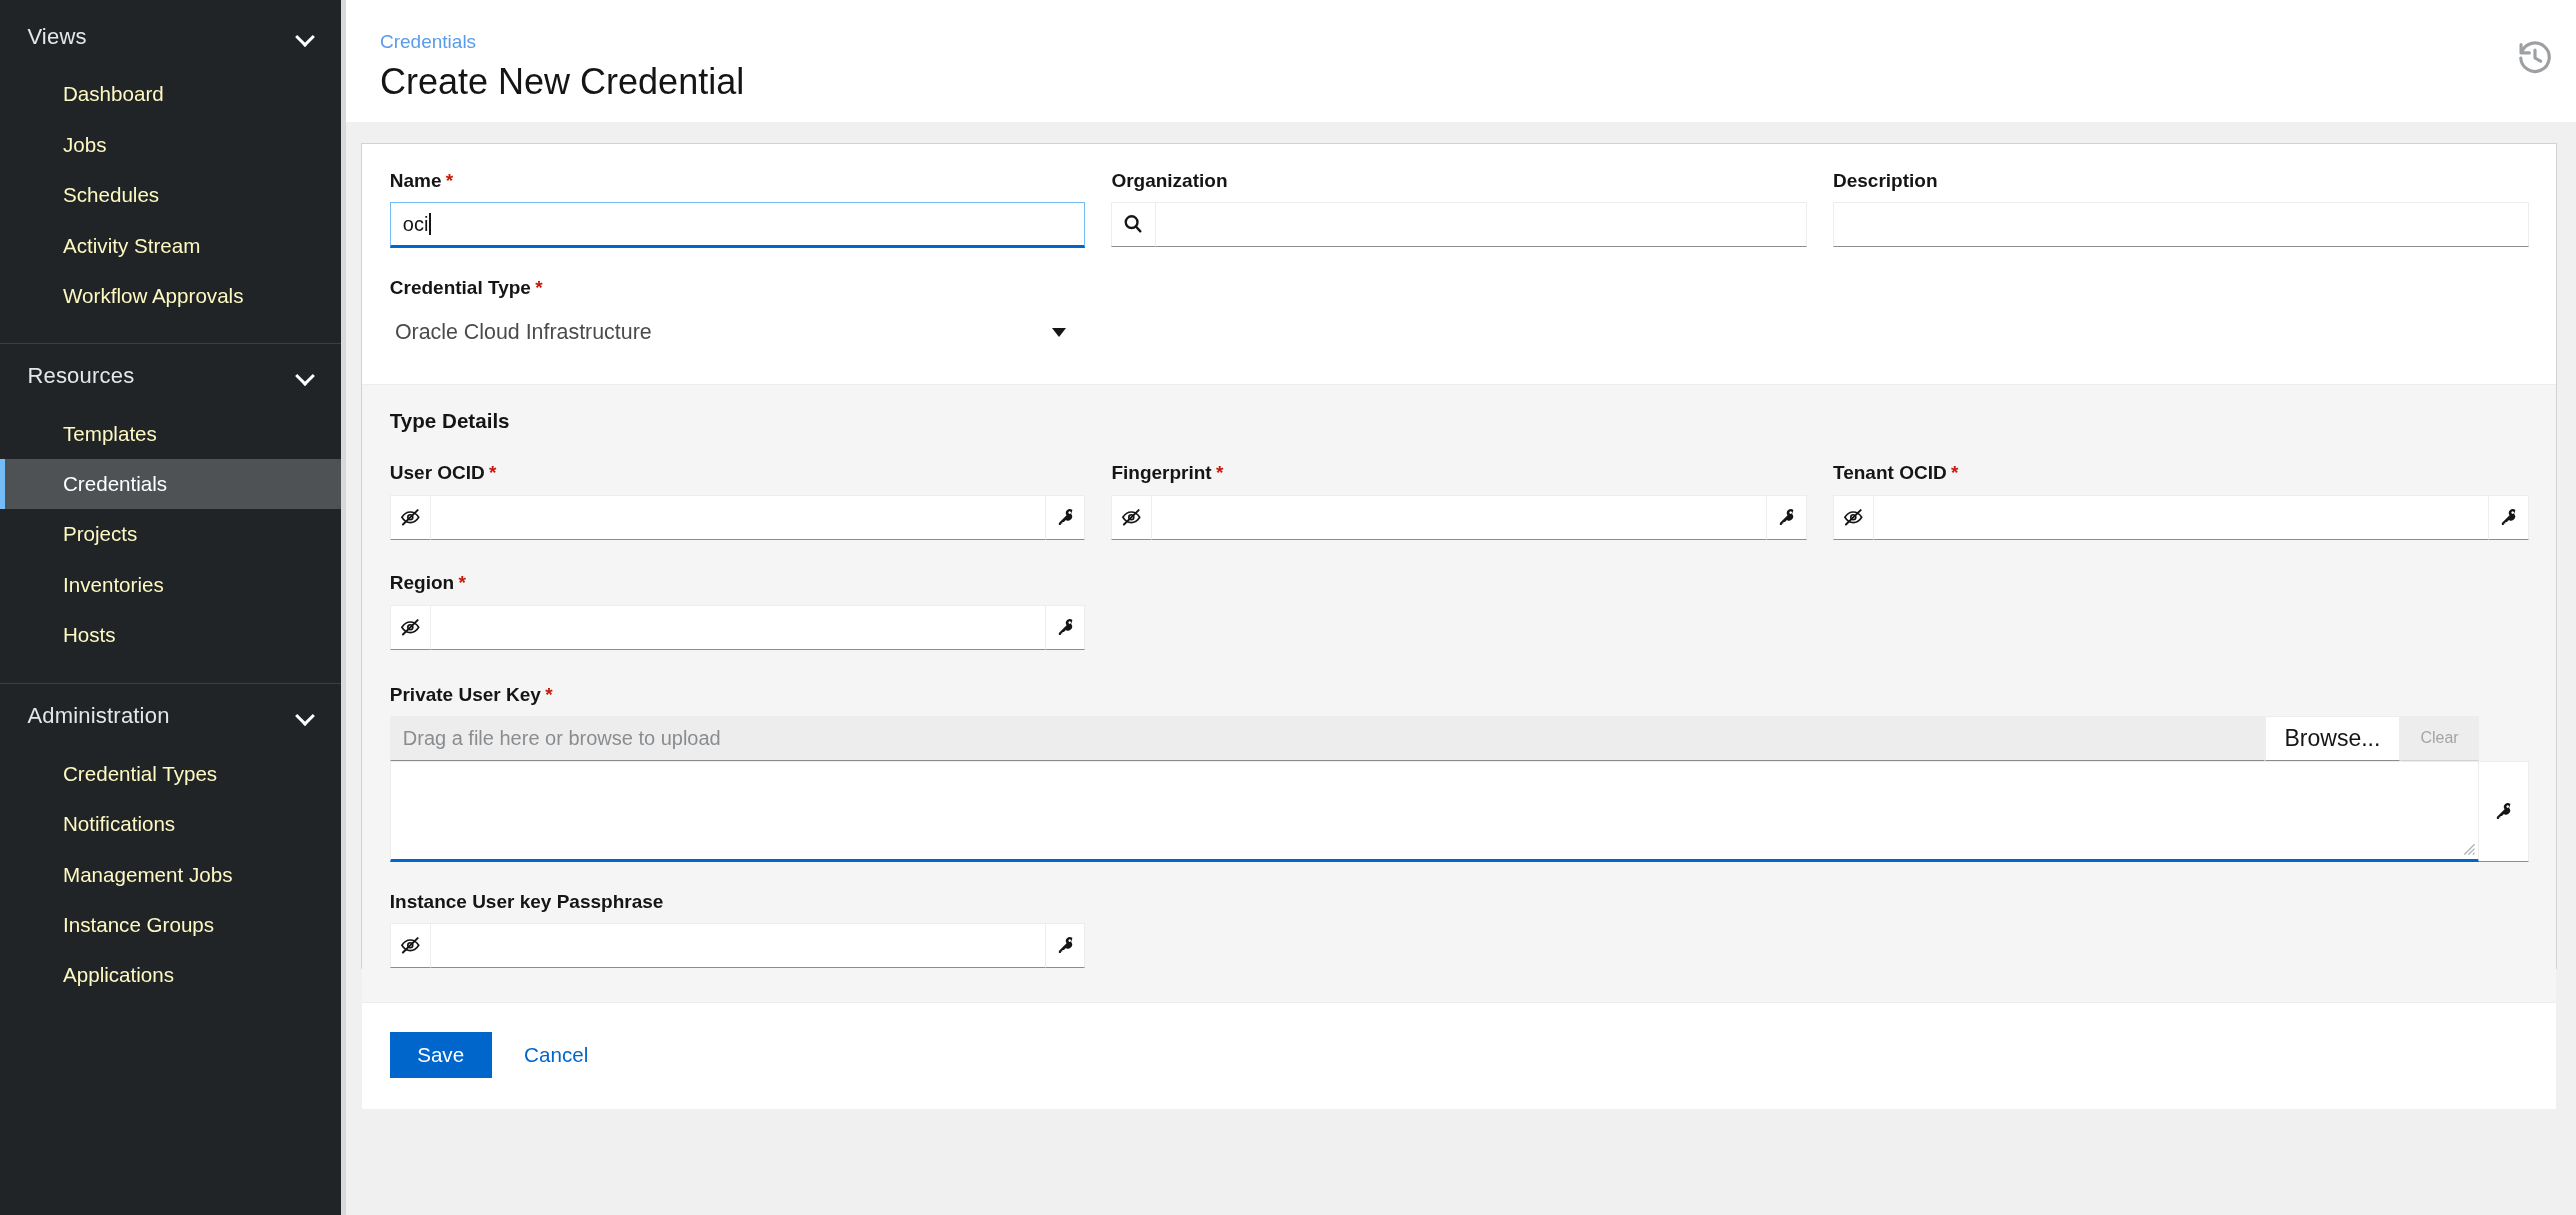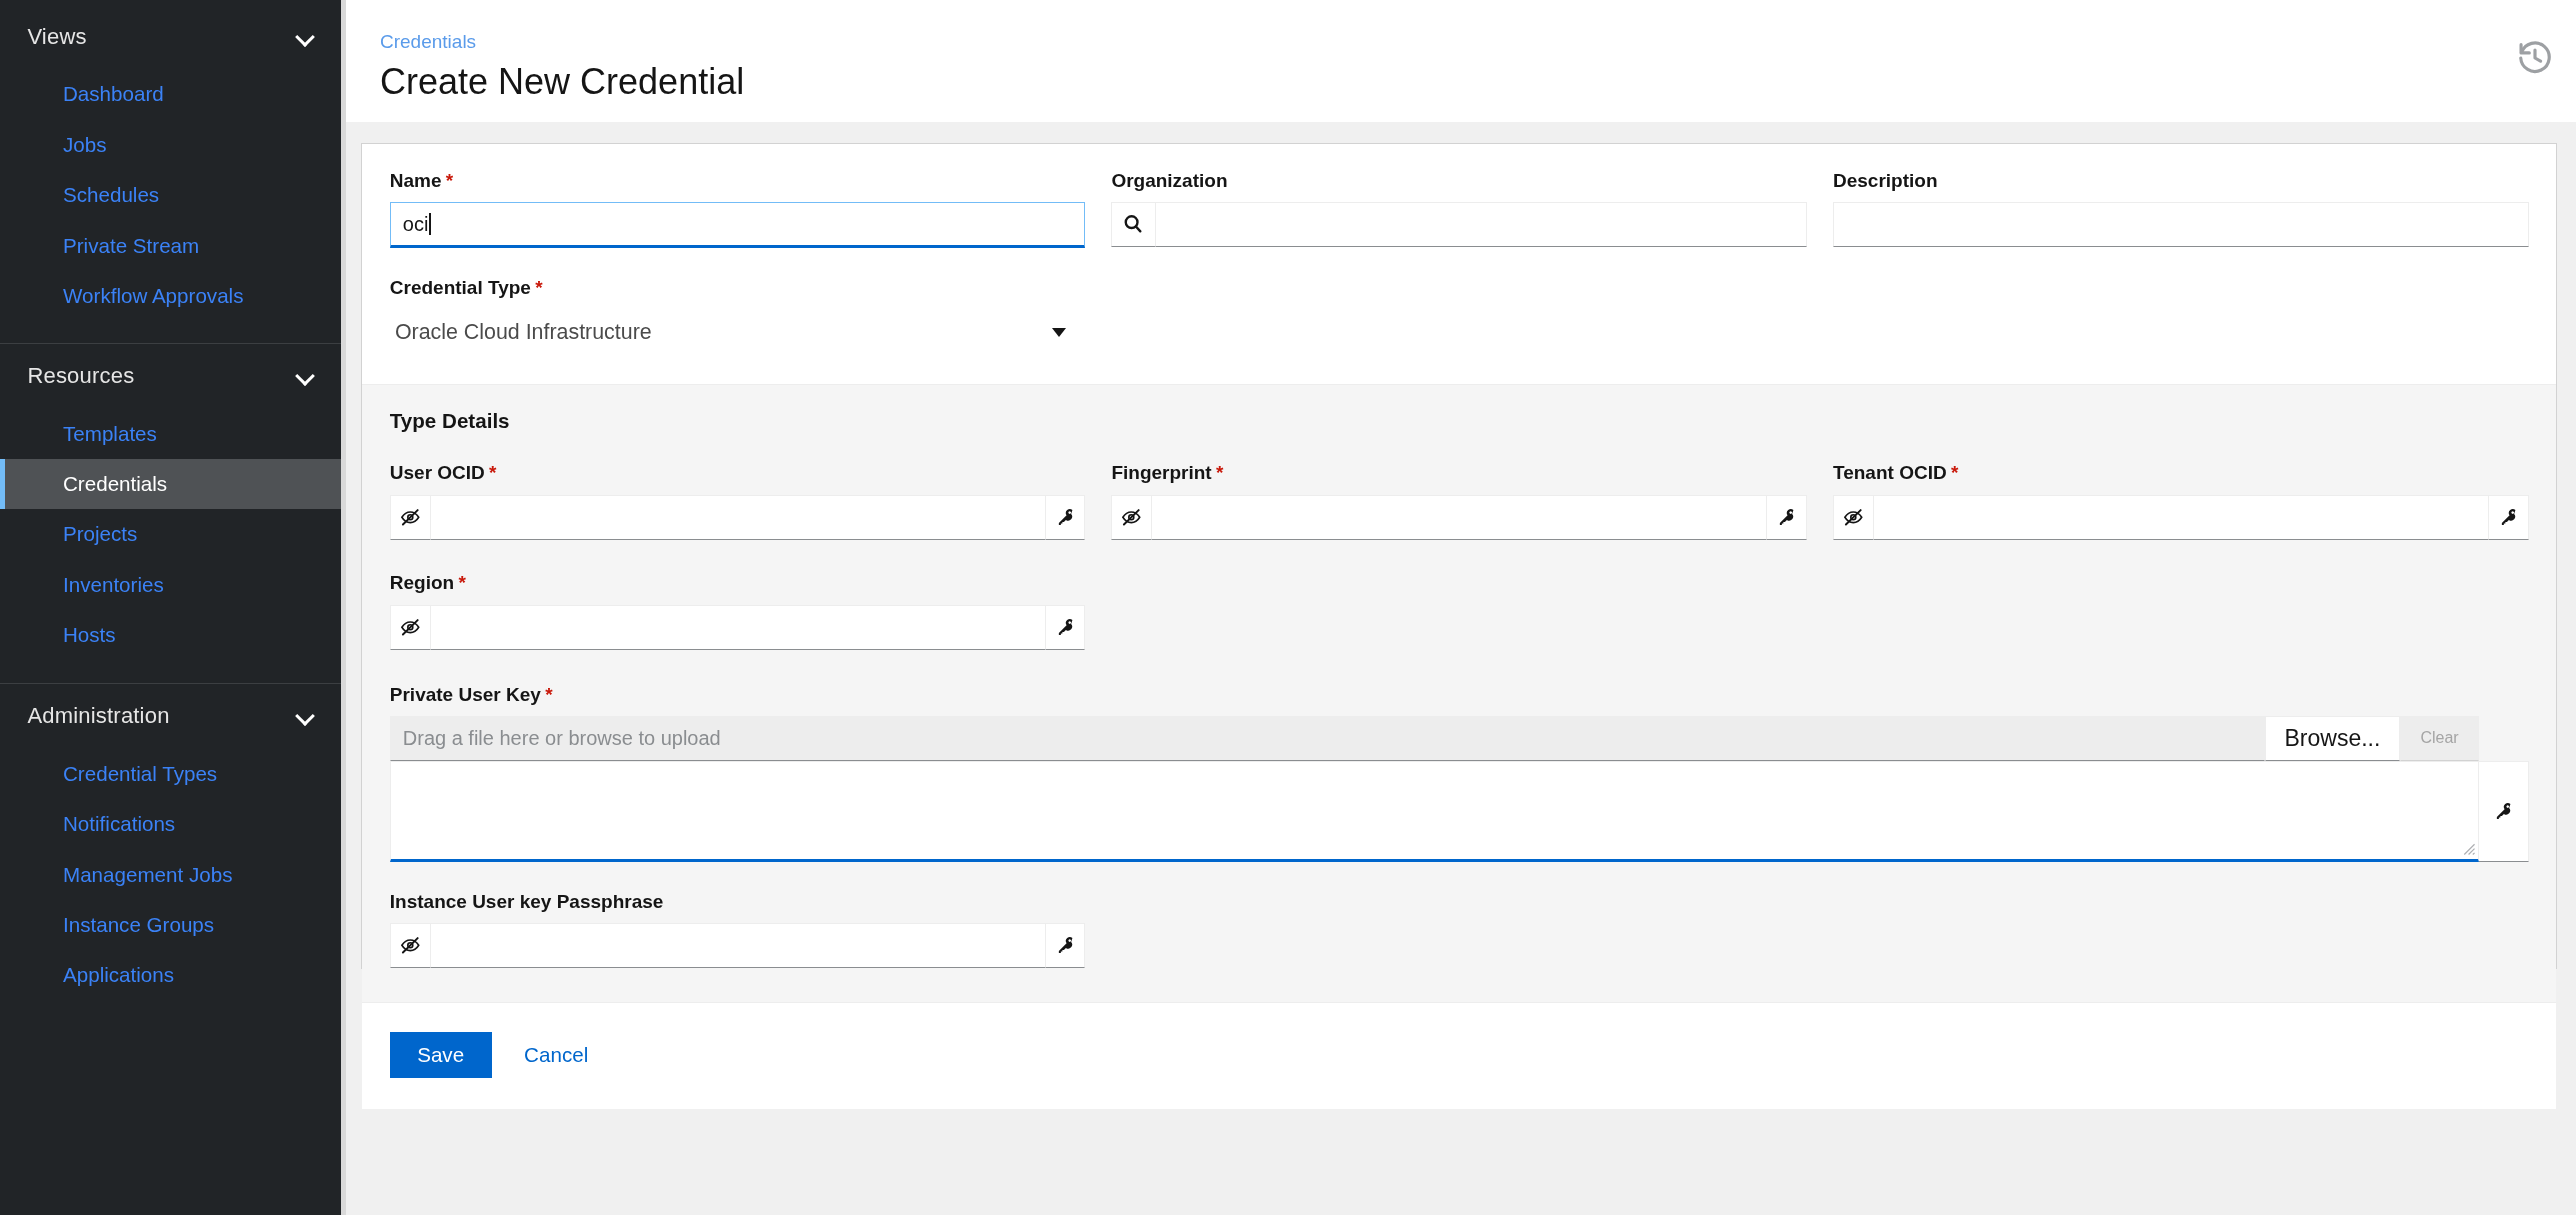--- a/index.html
+++ b/index.html
@@ -44,21 +44,21 @@
     left:1.7px; top:2.6px;
     width: 11px; height: 11px;
     border-right: 3.4px solid #ffffff;
     border-bottom: 3.4px solid #ffffff;
     transform: rotate(45deg);
   }
   .nav-items { padding-bottom: 22px; }
   .nav-item {
     padding: 10.3px 31px 10.3px 58px;
     font-size: 20.6px;
-    color: #3b82f6;
+    color: #fef9c3;
     cursor: pointer;
     border-left: 5.1px solid transparent;
     line-height: 1.45;
   }
   .nav-item.active {
     background: #4f5255;
     border-left: 5.1px solid #73bcf7;
     color: #ffffff;
   }
   .nav-sep { height: 0.9px; background: #3c3f42; margin: 0; }
@@ -331,21 +331,21 @@
 
     <div class="nav-group">
       <div class="nav-group-header">
         <span>Views</span>
         <span class="chev"></span>
       </div>
       <div class="nav-items">
         <div class="nav-item">Dashboard</div>
         <div class="nav-item">Jobs</div>
         <div class="nav-item">Schedules</div>
-        <div class="nav-item">Private Stream</div>
+        <div class="nav-item">Activity Stream</div>
         <div class="nav-item">Workflow Approvals</div>
       </div>
     </div>
     <div class="nav-sep"></div>
 
     <div class="nav-group">
       <div class="nav-group-header">
         <span>Resources</span>
         <span class="chev"></span>
       </div>

